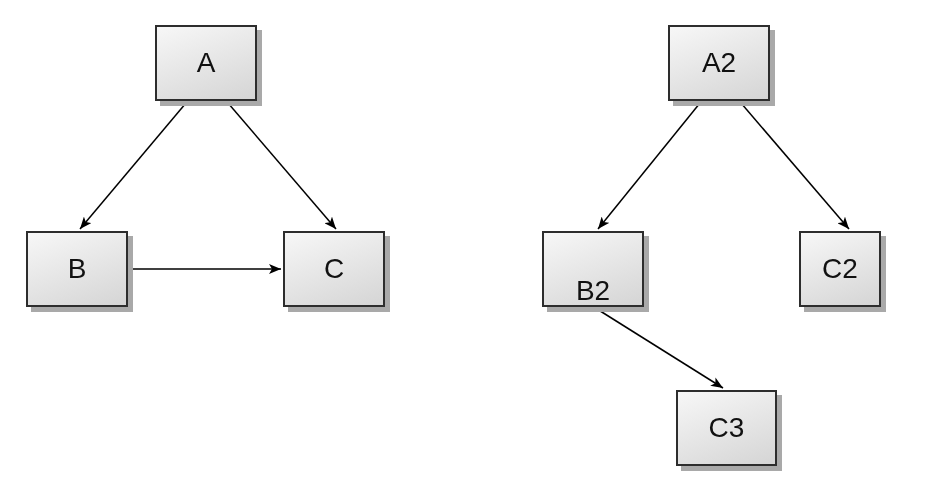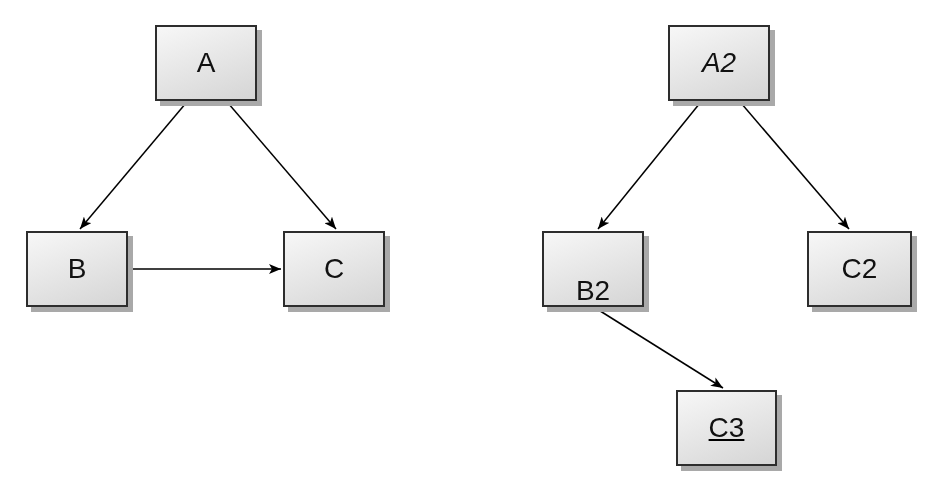--- a/index.html
+++ b/index.html
@@ -65,26 +65,26 @@
 
   <div class="node" style="left: 155px; top: 25px; width: 102px; height: 76px;">
     <span class="node-label">A</span>
   </div>
   <div class="node" style="left: 26px; top: 231px; width: 102px; height: 76px;">
     <span class="node-label">B</span>
   </div>
   <div class="node" style="left: 283px; top: 231px; width: 102px; height: 76px;">
     <span class="node-label">C</span>
   </div>
-  <div class="node" style="left: 668px; top: 25px; width: 102px; height: 76px; font-style: italic;">
+  <div class="node" style="left: 668px; top: 25px; width: 102px; height: 76px;">
     <span class="node-label">A2</span>
   </div>
   <div class="node" style="left: 542px; top: 231px; width: 102px; height: 76px; align-items: flex-end;">
     <span class="node-label">B2</span>
   </div>
-  <div class="node" style="left: 799px; top: 231px; width: 105px; height: 76px; margin-left: 8px;">
+  <div class="node" style="left: 799px; top: 231px; width: 82px; height: 76px;">
     <span class="node-label">C2</span>
   </div>
-  <div class="node" style="left: 676px; top: 390px; width: 101px; height: 76px; text-decoration: underline;">
+  <div class="node" style="left: 676px; top: 390px; width: 101px; height: 76px;">
     <span class="node-label">C3</span>
   </div>
 
 </div>
 
 </body></html>

